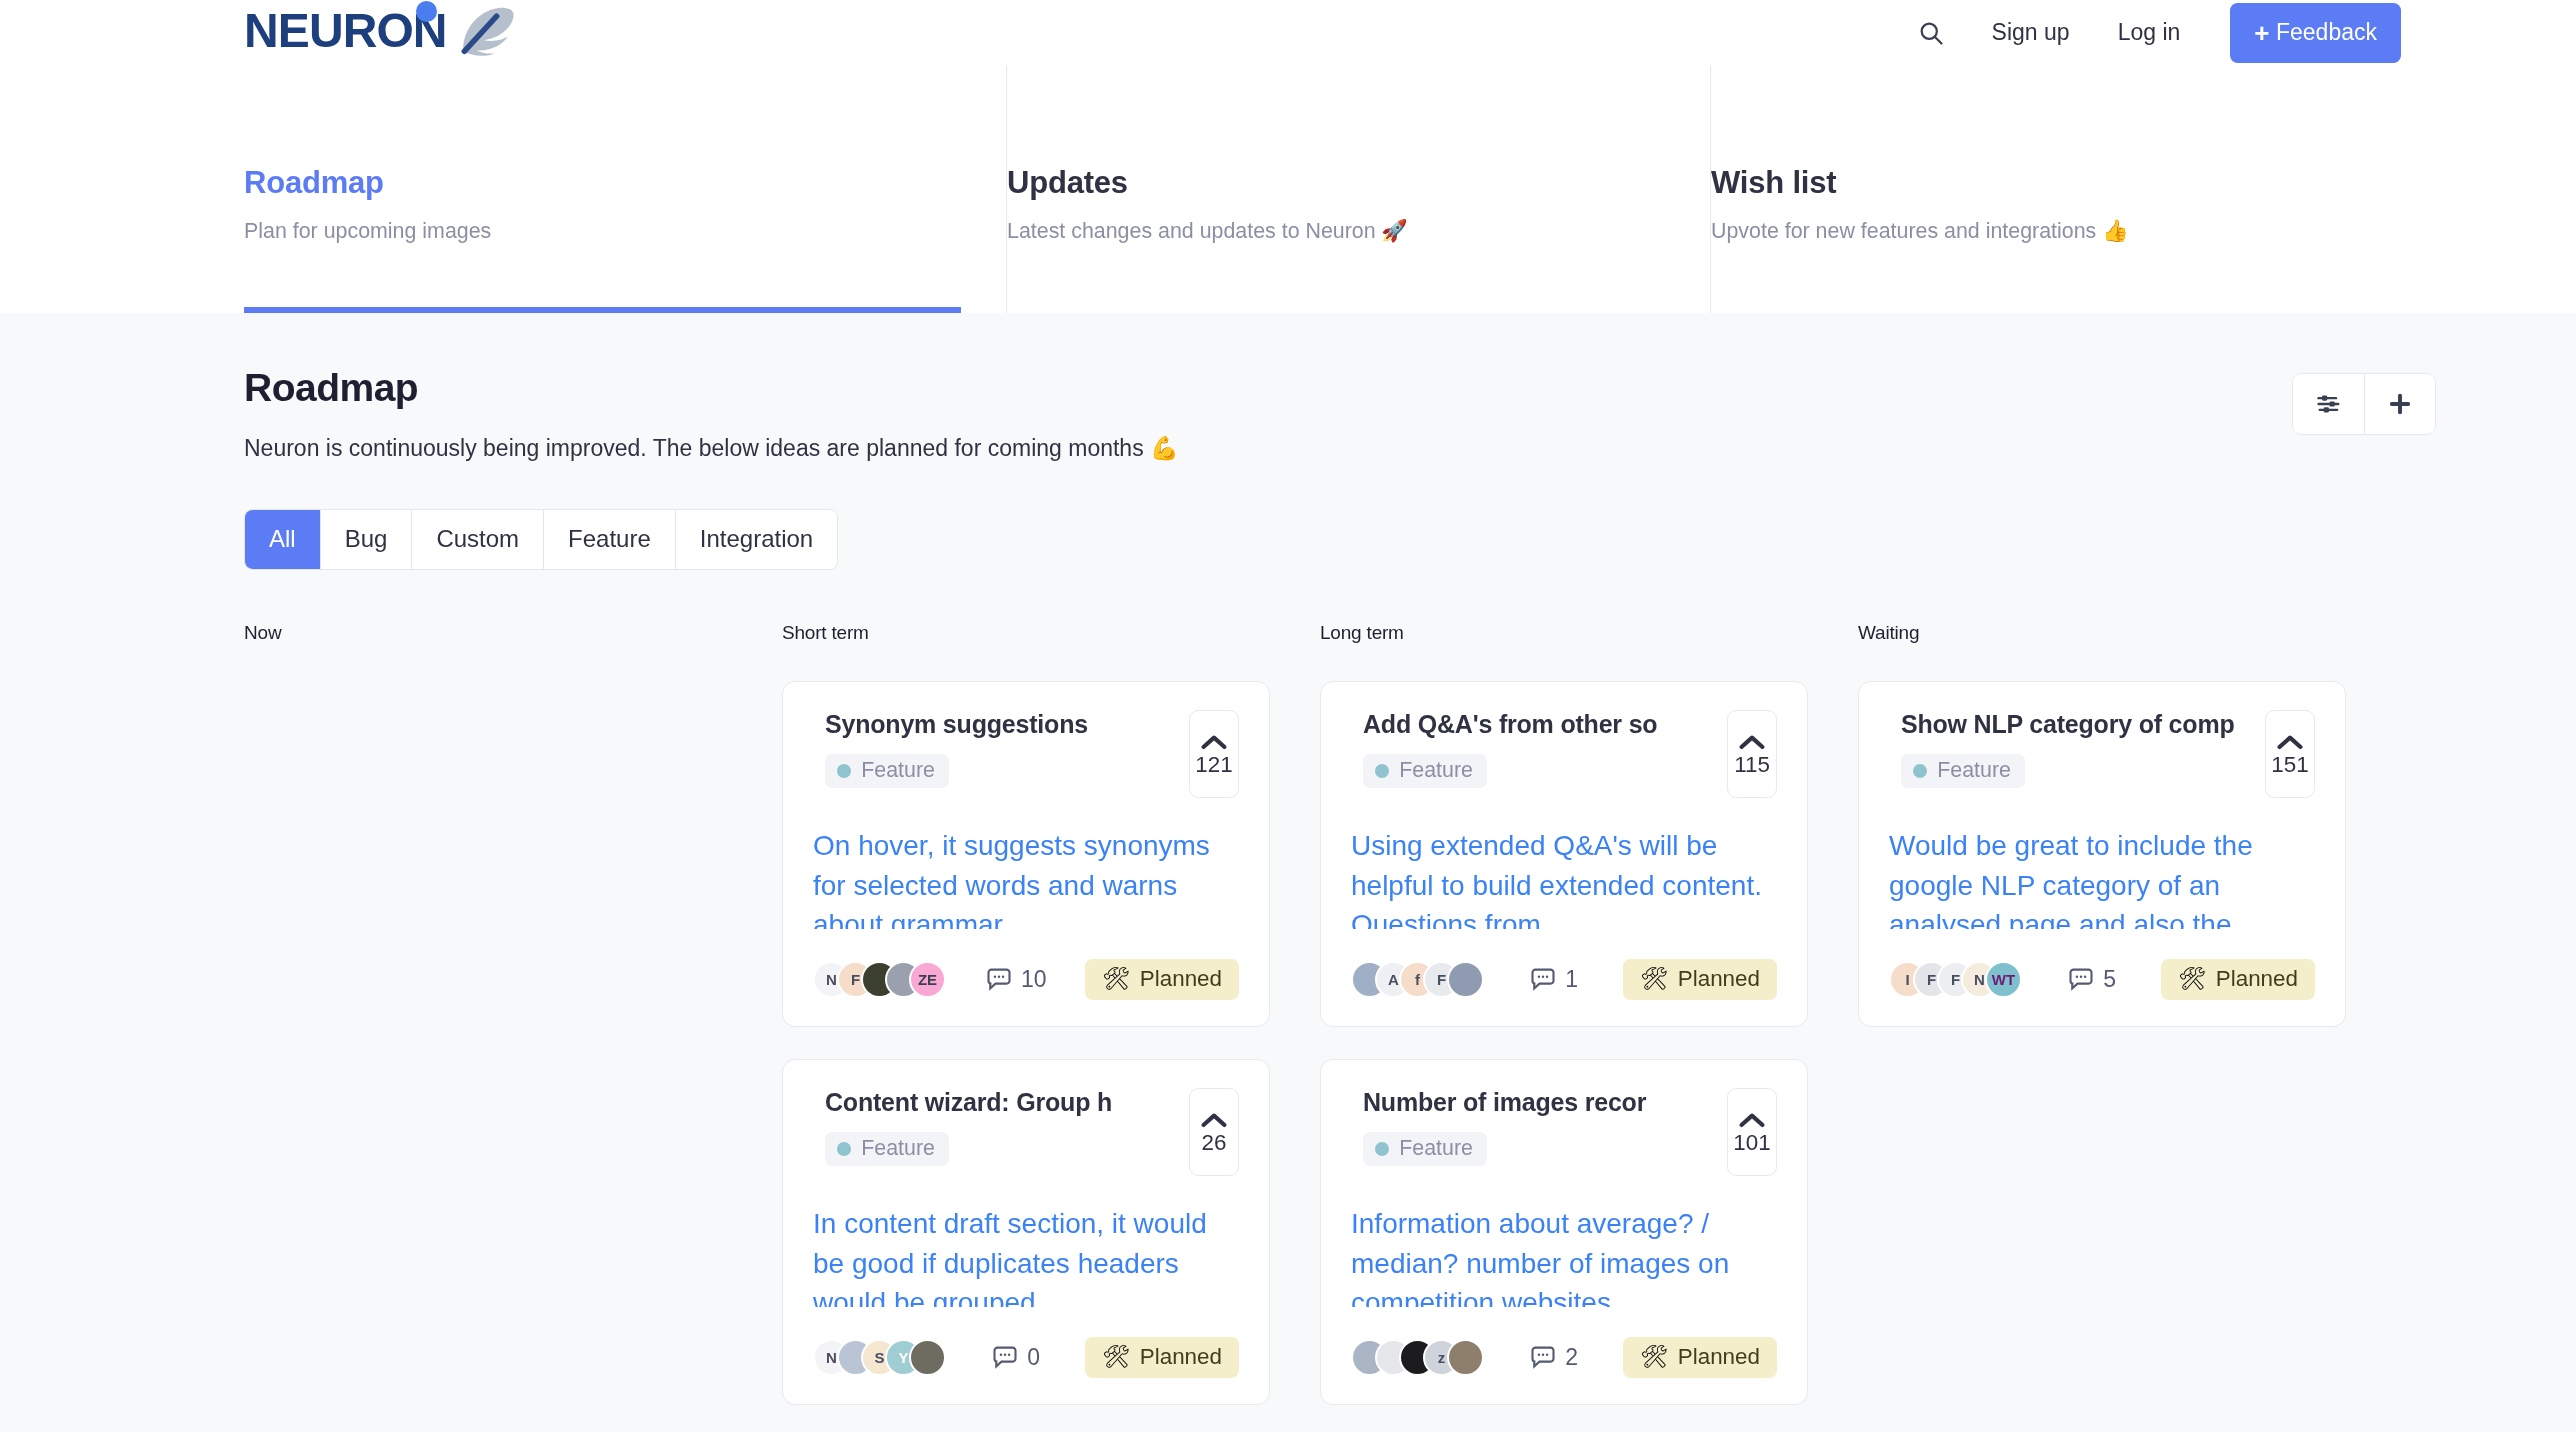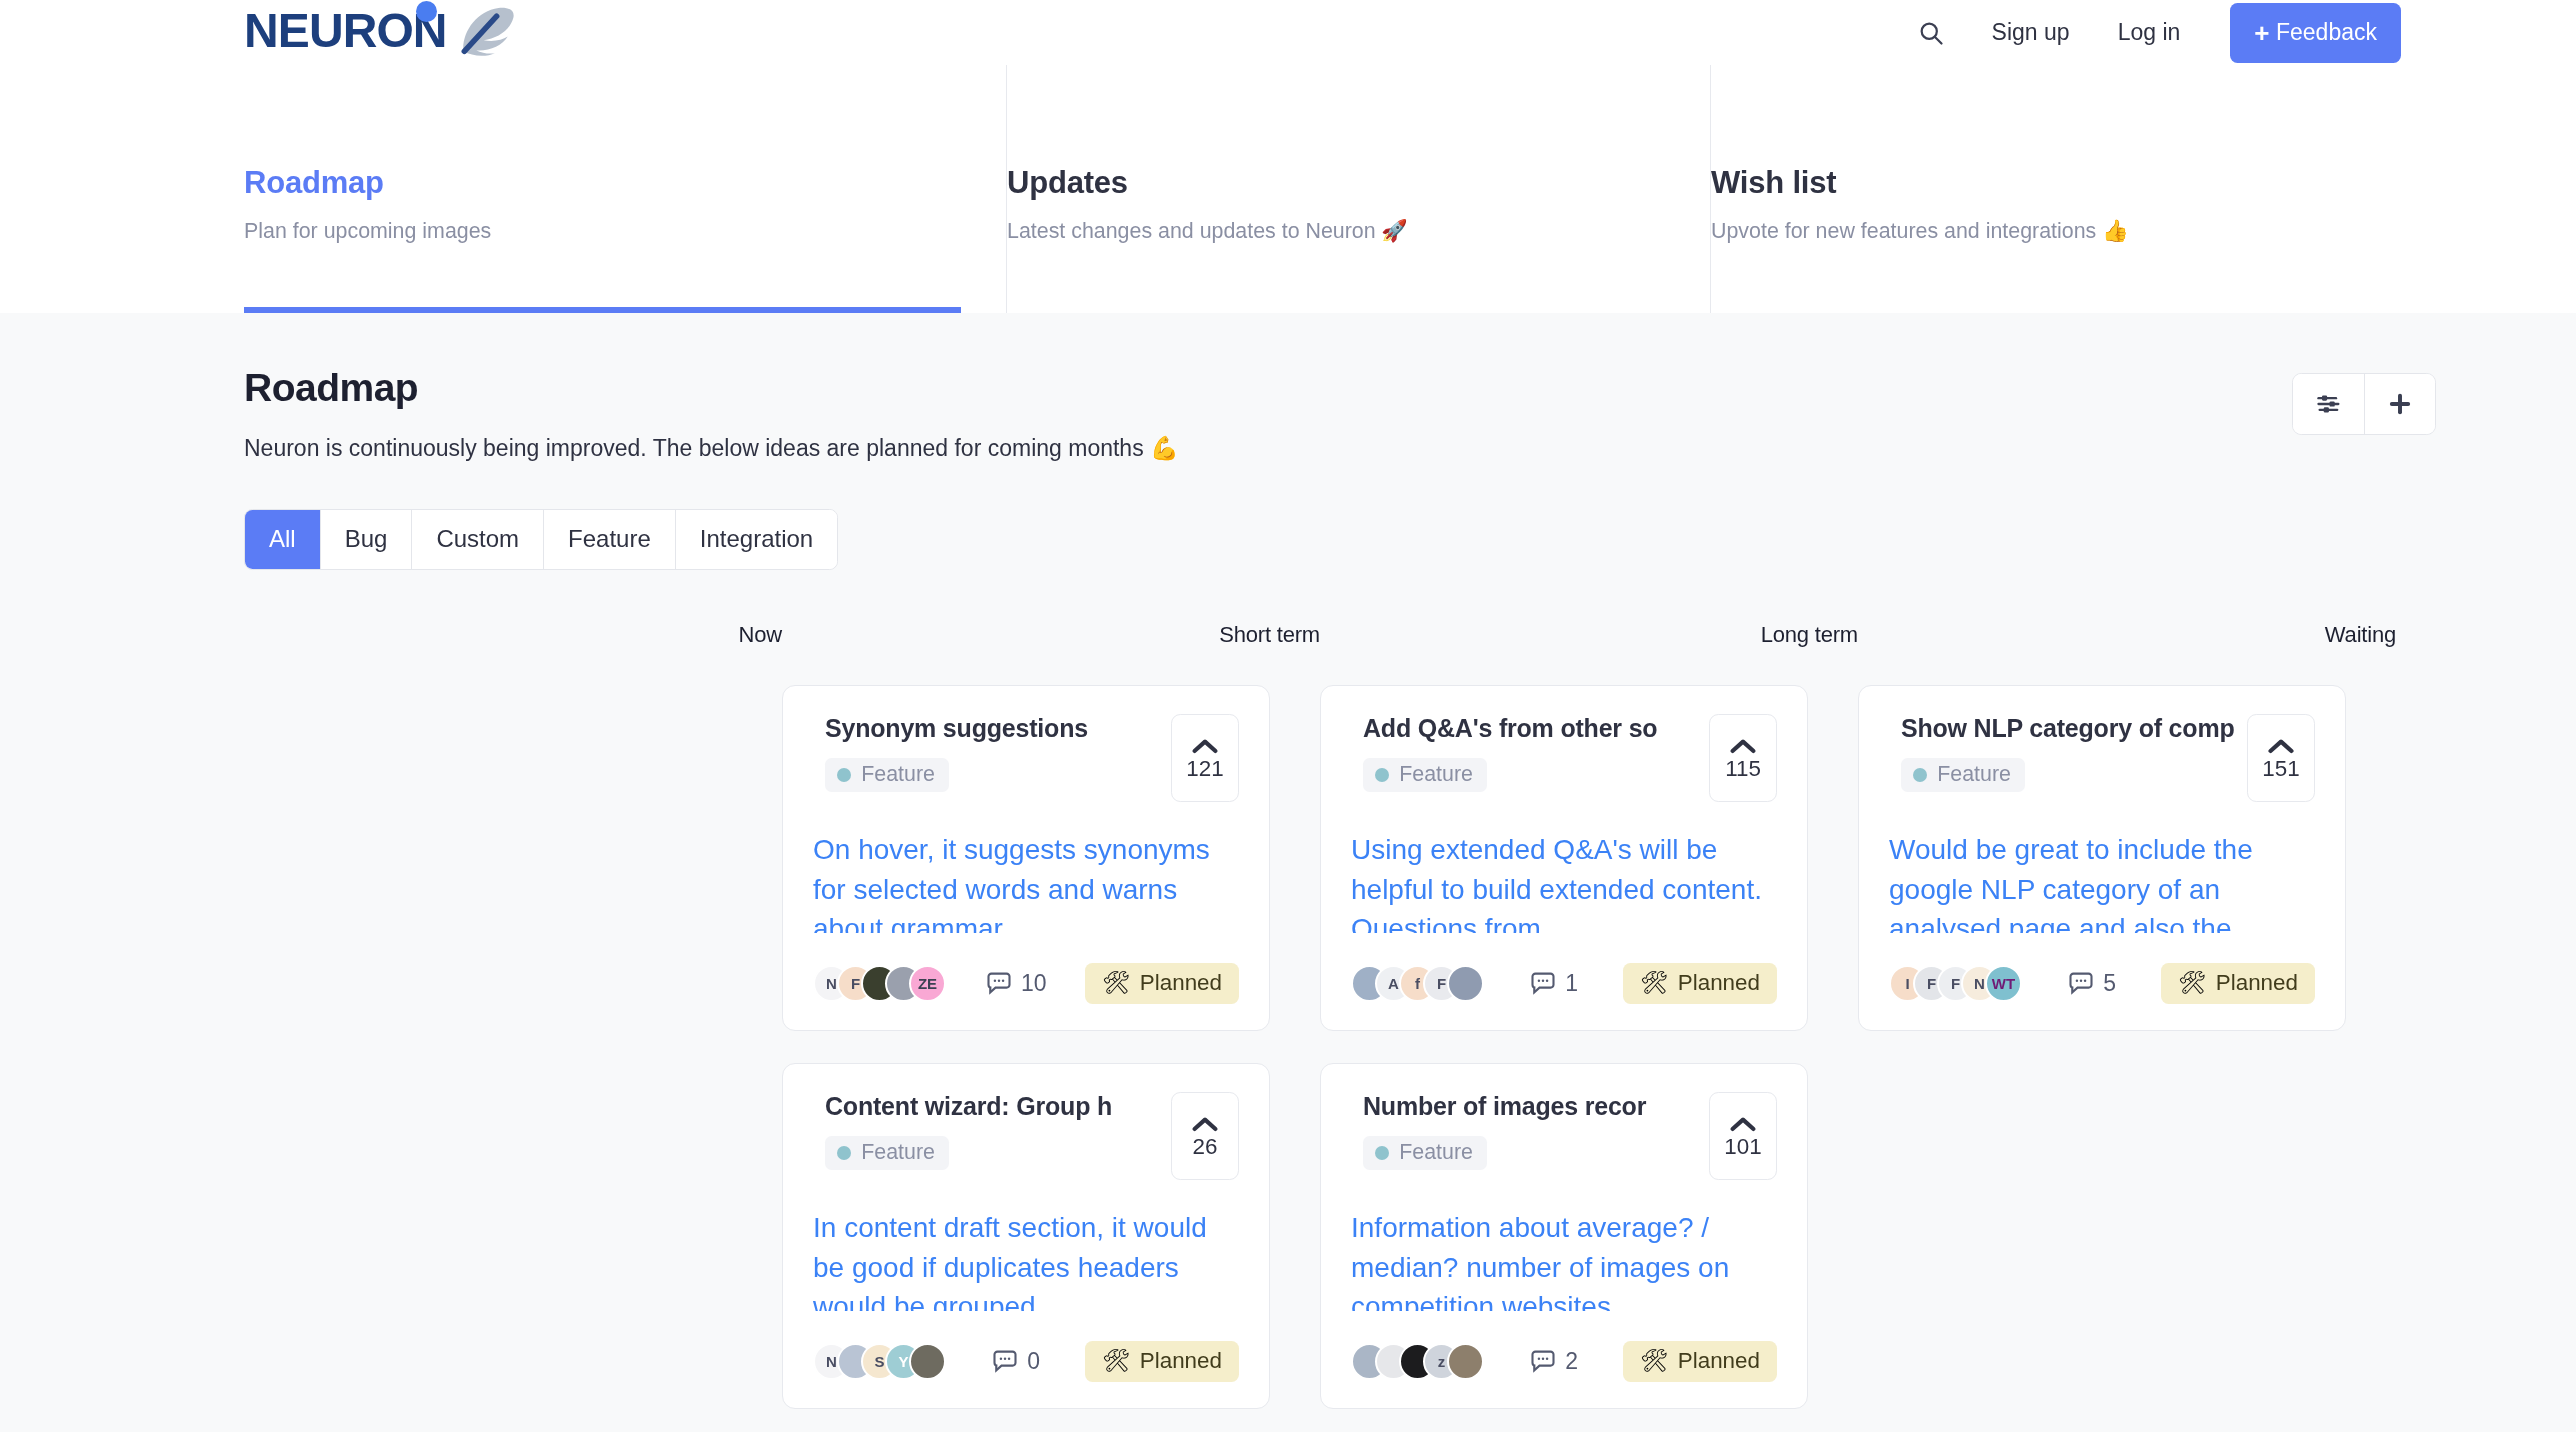--- a/index.html
+++ b/index.html
@@ -206,26 +206,25 @@
   .filter-btn.active { background: #5b7cf5; color: #ffffff; }
 
   
   .board {
     margin-top: 52px;
     display: flex;
     gap: 0;
   }
   .column { width: 538px; flex: 0 0 538px; }
   .column-head {
-    font-size: 22px;
+    font-size: 19px;
     color: #1d2030;
     font-weight: 400;
     margin-bottom: 37px;
     letter-spacing: -0.2px;
-    text-align: right;
   }
   .card {
     background: #ffffff;
     border: 0.9px solid #e7e9ee;
     border-radius: 13px;
     width: 488px;
     padding: 28px 30px 26px 30px;
     margin-bottom: 32px;
     position: relative;
     cursor: pointer;
@@ -247,21 +246,21 @@
     align-items: center;
     gap: 10.2px;
     background: #f3f4f7;
     border-radius: 6.5px;
     padding: 6.5px 14px 6.5px 12px;
   }
   .tag-dot { width: 14px; height: 14px; border-radius: 50%; background: #8fc3cd; flex: none; }
   .tag-label { font-size: 21.4px; color: #8a8fa3; line-height: 1; }
   .vote-box {
     flex: none;
-    width: 68px;
+    width: 50px;
     min-height: 88px;
     border: 0.9px solid #e7e9ee;
     border-radius: 9.3px;
     display: flex;
     flex-direction: column;
     align-items: center;
     justify-content: center;
     gap: 1.9px;
     padding: 9.3px 0 7.5px 0;
     background: #ffffff;

